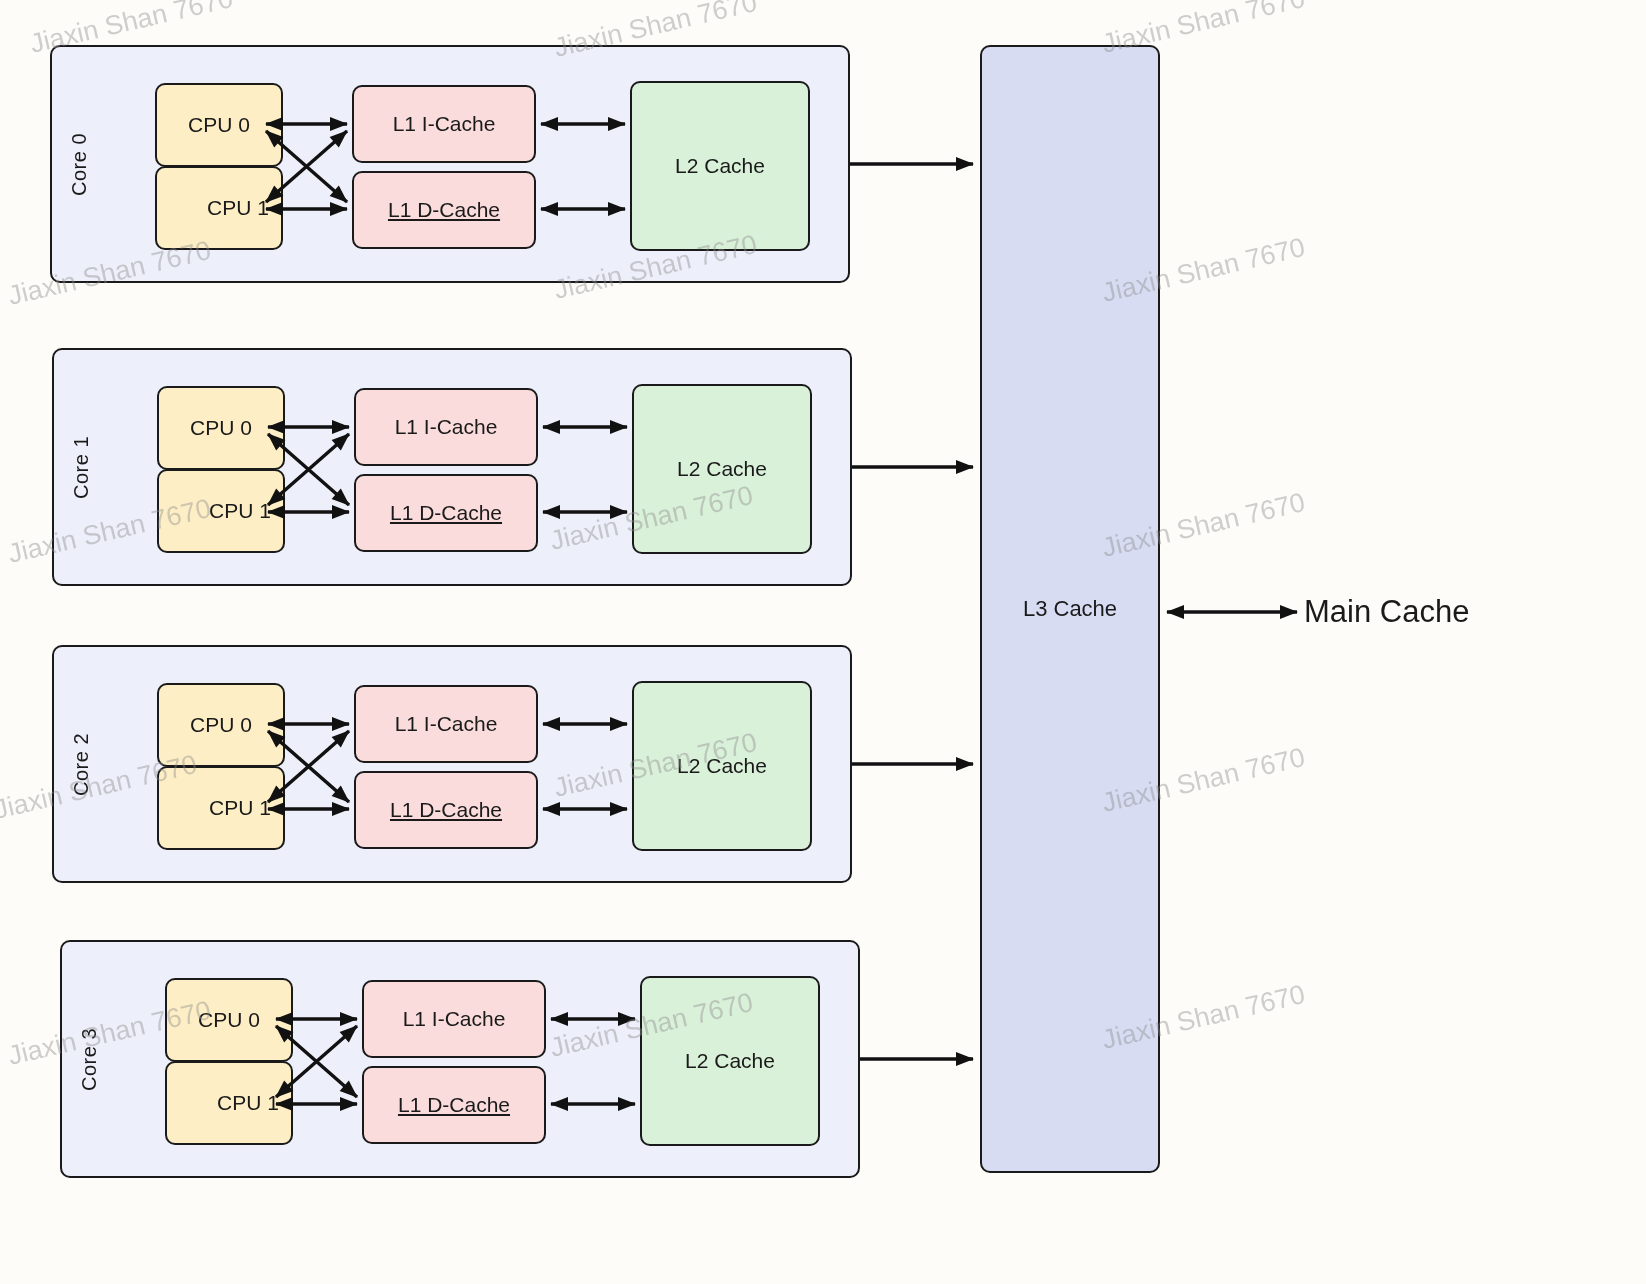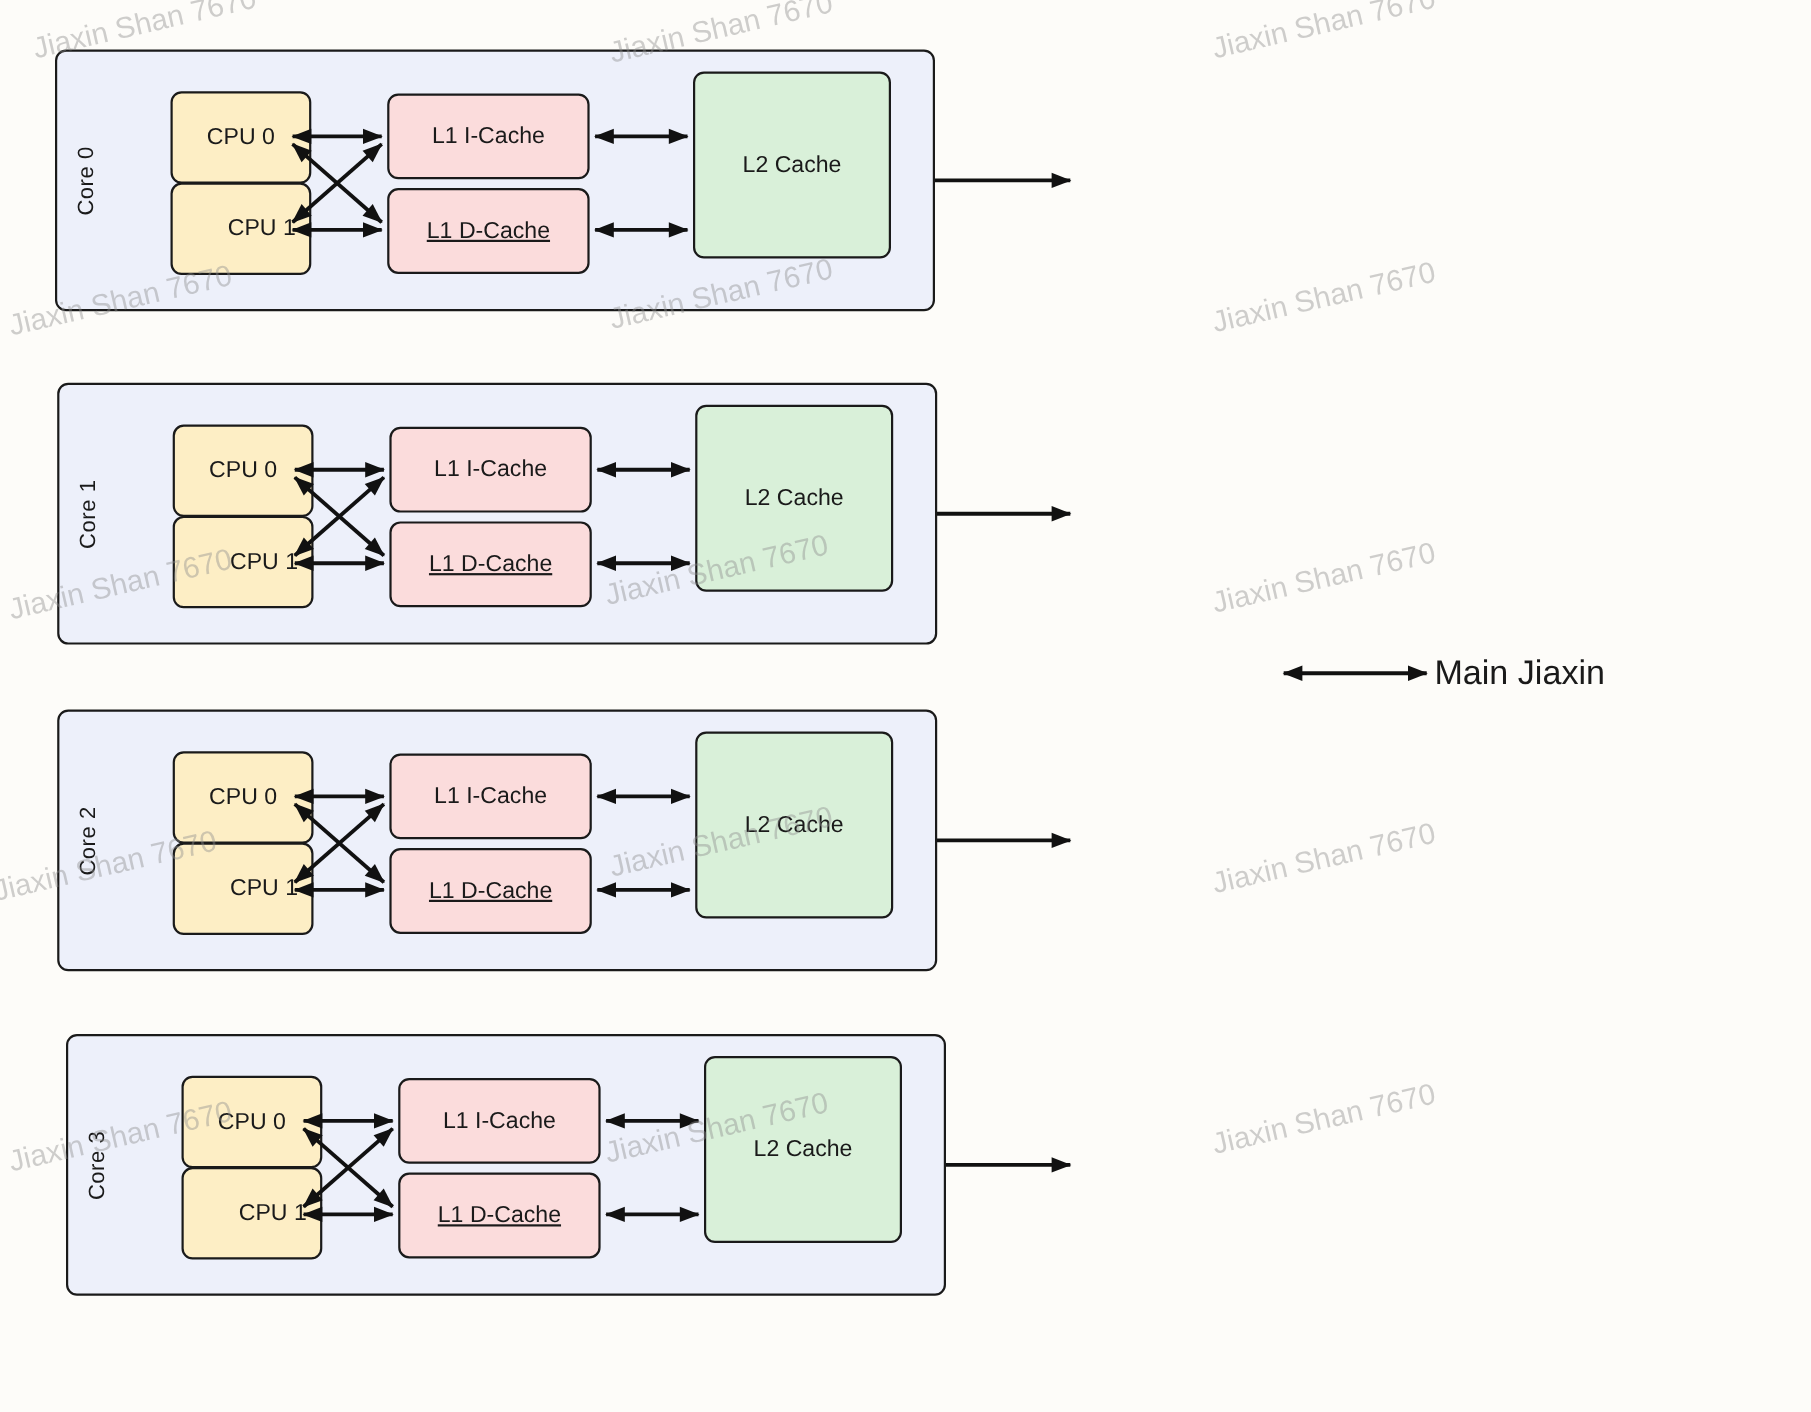--- a/index.html
+++ b/index.html
@@ -32,21 +32,21 @@
     border-radius: 10px;
     font-size: 21px;
     white-space: nowrap;
   }
   .cpu  { background: var(--cpu-fill, #fdeec5); width: 128px; height: 84px; left: 103px; }
   .cpu0 { top: 36px; }
   .cpu1 { top: 119px; padding-left: 38px; }
   .l1   { background: var(--l1-fill, #fbdcdc); width: 184px; height: 78px; left: 300px; }
   .l1i  { top: 38px; }
   .l1d  { top: 124px; text-decoration: underline; }
-  .l2   { background: var(--l2-fill, #d9f0d9); width: 180px; height: 170px; left: 578px; top: 18px; }
+  .l2   { background: var(--l2-fill, #d9f0d9); width: 180px; height: 170px; left: 578px; top: 34px; }
 
   .core-svg { position: absolute; left: 0; top: 0; width: 800px; height: 238px; pointer-events: none; }
   .overlay  { position: absolute; left: 0; top: 0; width: 1646px; height: 1284px; pointer-events: none; }
 
   .l3 {
     position: absolute; left: 980px; top: 45px; width: 180px; height: 1128px;
     background: var(--l3-fill, #d7dcf2);
     border: 2.5px solid var(--border, #1a1a1a);
     border-radius: 10px;
     display: flex; align-items: center; justify-content: center;
@@ -170,22 +170,25 @@
       </defs>
       <line class="arrow-line" x1="214" y1="77" x2="295" y2="77" marker-start="url(#ah-3)" marker-end="url(#ah-3)"></line>
       <line class="arrow-line" x1="214" y1="162" x2="295" y2="162" marker-start="url(#ah-3)" marker-end="url(#ah-3)"></line>
       <line class="arrow-line" x1="214" y1="84" x2="295" y2="155" marker-start="url(#ah-3)" marker-end="url(#ah-3)"></line>
       <line class="arrow-line" x1="214" y1="155" x2="295" y2="84" marker-start="url(#ah-3)" marker-end="url(#ah-3)"></line>
       <line class="arrow-line" x1="489" y1="77" x2="573" y2="77" marker-start="url(#ah-3)" marker-end="url(#ah-3)"></line>
       <line class="arrow-line" x1="489" y1="162" x2="573" y2="162" marker-start="url(#ah-3)" marker-end="url(#ah-3)"></line>
     </svg>
   </div>
 
-
-  <div class="main-memory">Main Jiaxin</div>
+  <div class="l3">
+    <span>L3 Cache</span>
+  </div>
+
+  <div class="main-memory">Main Cache</div>
 
   <div>
     <span class="wm" style="left:28px;  top:6px;">Jiaxin Shan 7670</span>
     <span class="wm" style="left:552px; top:10px;">Jiaxin Shan 7670</span>
     <span class="wm" style="left:1100px;top:6px;">Jiaxin Shan 7670</span>
     <span class="wm" style="left:6px;   top:258px;">Jiaxin Shan 7670</span>
     <span class="wm" style="left:552px; top:252px;">Jiaxin Shan 7670</span>
     <span class="wm" style="left:1100px;top:255px;">Jiaxin Shan 7670</span>
     <span class="wm" style="left:6px;   top:516px;">Jiaxin Shan 7670</span>
     <span class="wm" style="left:548px; top:503px;">Jiaxin Shan 7670</span>

